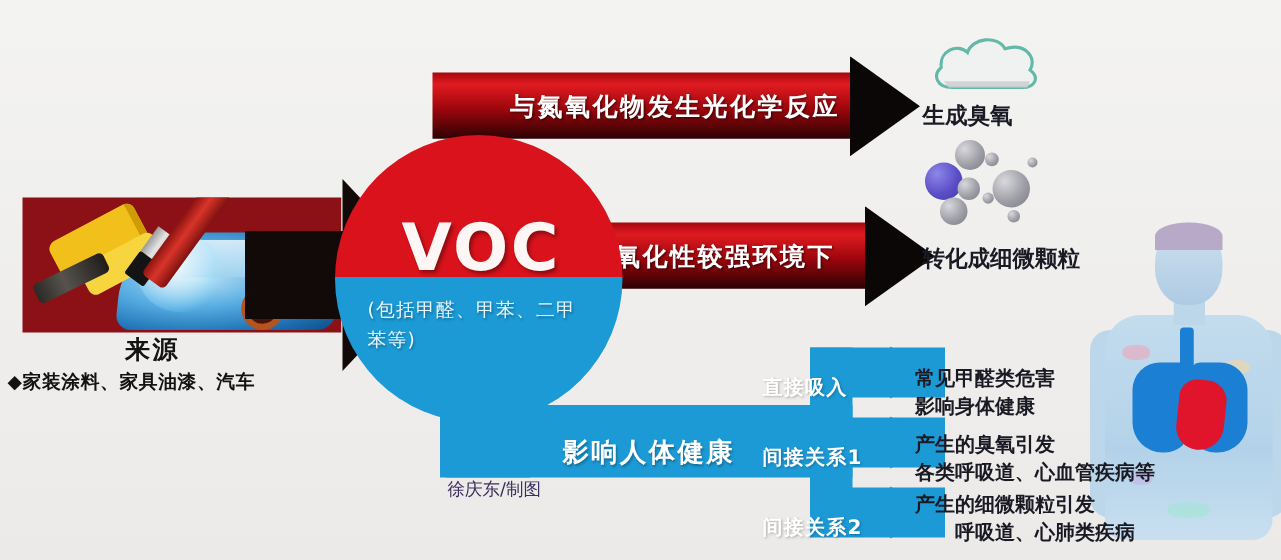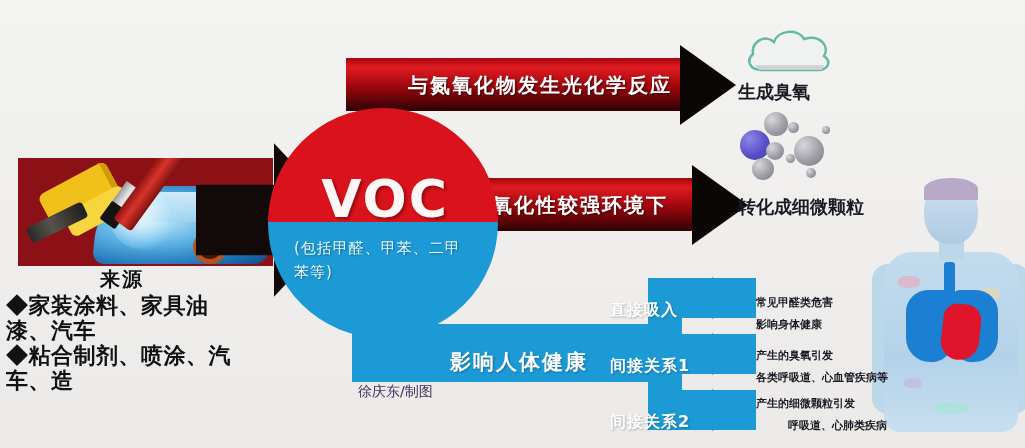--- a/index.html
+++ b/index.html
@@ -59,21 +59,21 @@
      white-space:nowrap;text-shadow:1px 1px 2px rgba(0,0,0,.6);}
 
   
   #cloud{position:absolute;left:742px;top:24px;width:96px;height:52px;}
   #particles{position:absolute;left:736px;top:108px;width:112px;height:72px;}
   .pz{position:absolute;border-radius:50%;
       background:radial-gradient(circle at 32% 30%,#d8d8dc,#9e9ea6 55%,#7a7a84);}
   .pz.purple{background:radial-gradient(circle at 32% 30%,#8d87e8,#5b4fc7 55%,#4338a8);}
 
   .right-text{position:absolute;color:#1a1a24;font-size:18px;font-weight:bold;white-space:nowrap;}
-  .right-text.small{font-size:11px;line-height:22px;margin-left:24px;}
+  .right-text.small{font-size:16px;line-height:22px;}
 
   
   #human{position:absolute;left:876px;top:178px;width:150px;height:270px;}
   #hu-head{position:absolute;left:48px;top:0;width:54px;height:66px;border-radius:50% 50% 44% 44%;
      background:linear-gradient(180deg,#cfe0ef,#aecbe3);}
   #hu-hair{position:absolute;left:48px;top:0;width:54px;height:22px;border-radius:50% 50% 0 0;
      background:#b9a9c9;}
   #hu-neck{position:absolute;left:63px;top:56px;width:25px;height:26px;background:#bcd6ea;}
   #hu-torso{position:absolute;left:8px;top:74px;width:134px;height:180px;border-radius:28px 28px 16px 16px;
      background:linear-gradient(180deg,#c3dcee,#b3d2e9 60%,#c8dff0);}
@@ -96,21 +96,21 @@
      letter-spacing:1px;text-shadow:1px 1px 2px rgba(0,0,0,.25);}
   .bigbluelabel{position:absolute;color:#ffffff;font-size:21px;font-weight:bold;letter-spacing:2px;
      white-space:nowrap;text-shadow:1px 1px 2px rgba(0,0,0,.3);}
   .bhead{position:absolute;width:34px;height:42px;background:#1b9ad6;
      clip-path:polygon(0 0,0 100%,100% 50%);}
 
   
   #source{position:absolute;left:6px;top:266px;width:232px;}
   #source-title{text-align:center;color:#141414;font-size:20px;font-weight:bold;letter-spacing:2px;
      text-shadow:0 1px 1px rgba(255,255,255,.8);}
-  .src-line{color:#121212;font-size:22px;font-weight:bold;line-height:25px;letter-spacing:.5px;font-family:Liberation Serif, serif;}
+  .src-line{color:#121212;font-size:15px;font-weight:bold;line-height:25px;letter-spacing:.5px;}
   #credit{position:absolute;left:358px;top:383px;color:#3a2f5e;font-size:14px;font-weight:normal;}
 </style>
 </head>
 <body>
 
 <div id="stage">
 
   <div id="photo">
     <div class="carbody"></div>
     <div class="carwin"></div>
@@ -202,17 +202,16 @@
 
   <div class="right-text small" style="left:732px;top:345px;">产生的臭氧引发</div>
   <div class="right-text small" style="left:732px;top:367px;">各类呼吸道、心血管疾病等</div>
 
   <div class="right-text small" style="left:732px;top:393px;">产生的细微颗粒引发</div>
   <div class="right-text small" style="left:732px;top:415px;padding-left:32px;">呼吸道、心肺类疾病</div>
 
   <div id="source">
     <div id="source-title">来源</div>
     <div class="src-line">◆家装涂料、家具油漆、汽车</div>
-    <div class="src-line">◆粘合制剂、喷涂、汽车、造</div>
   </div>
 
   <div id="credit">徐庆东/制图</div>
 </div>
 
 </body></html>

